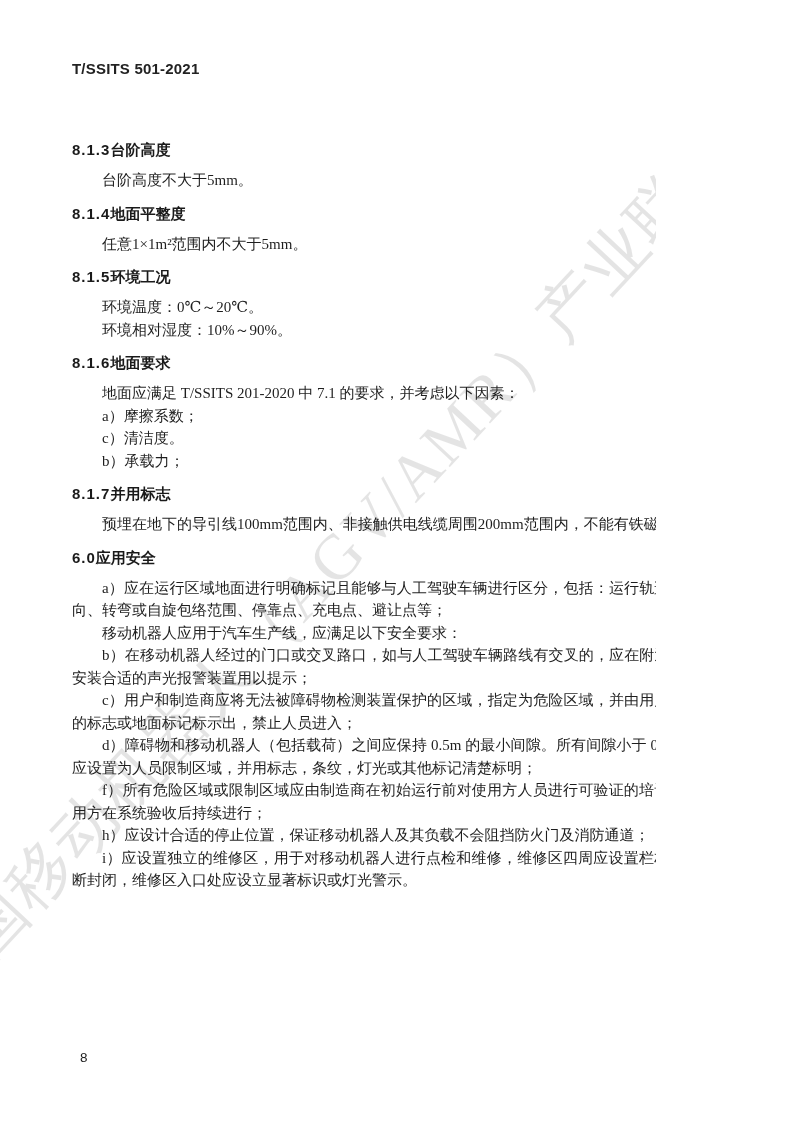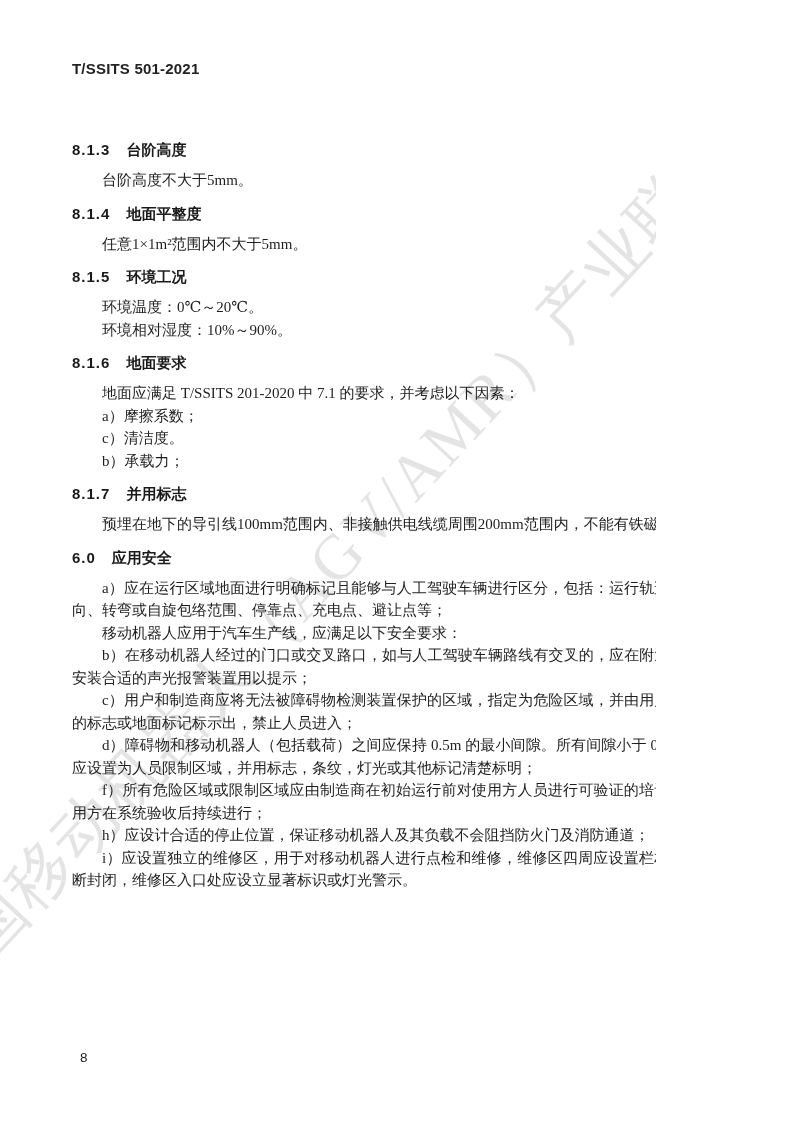--- a/index.html
+++ b/index.html
@@ -49,21 +49,20 @@
   .section-heading {
     font-family: "Liberation Sans", "DejaVu Sans", sans-serif;
     font-size: 15px;
     font-weight: bold;
     color: #1a1a1a;
     line-height: 20px;
     margin: 12px 0 9px 0;
   }
   .section-heading .sec-num {
     letter-spacing: 1px;
-    margin-right: 16px;
   }
   .doc-paragraph {
     margin: 0;
     text-indent: 2em;
     text-align: justify;
   }
   .page-number {
     position: absolute;
     left: 80px;
     top: 1050px;

